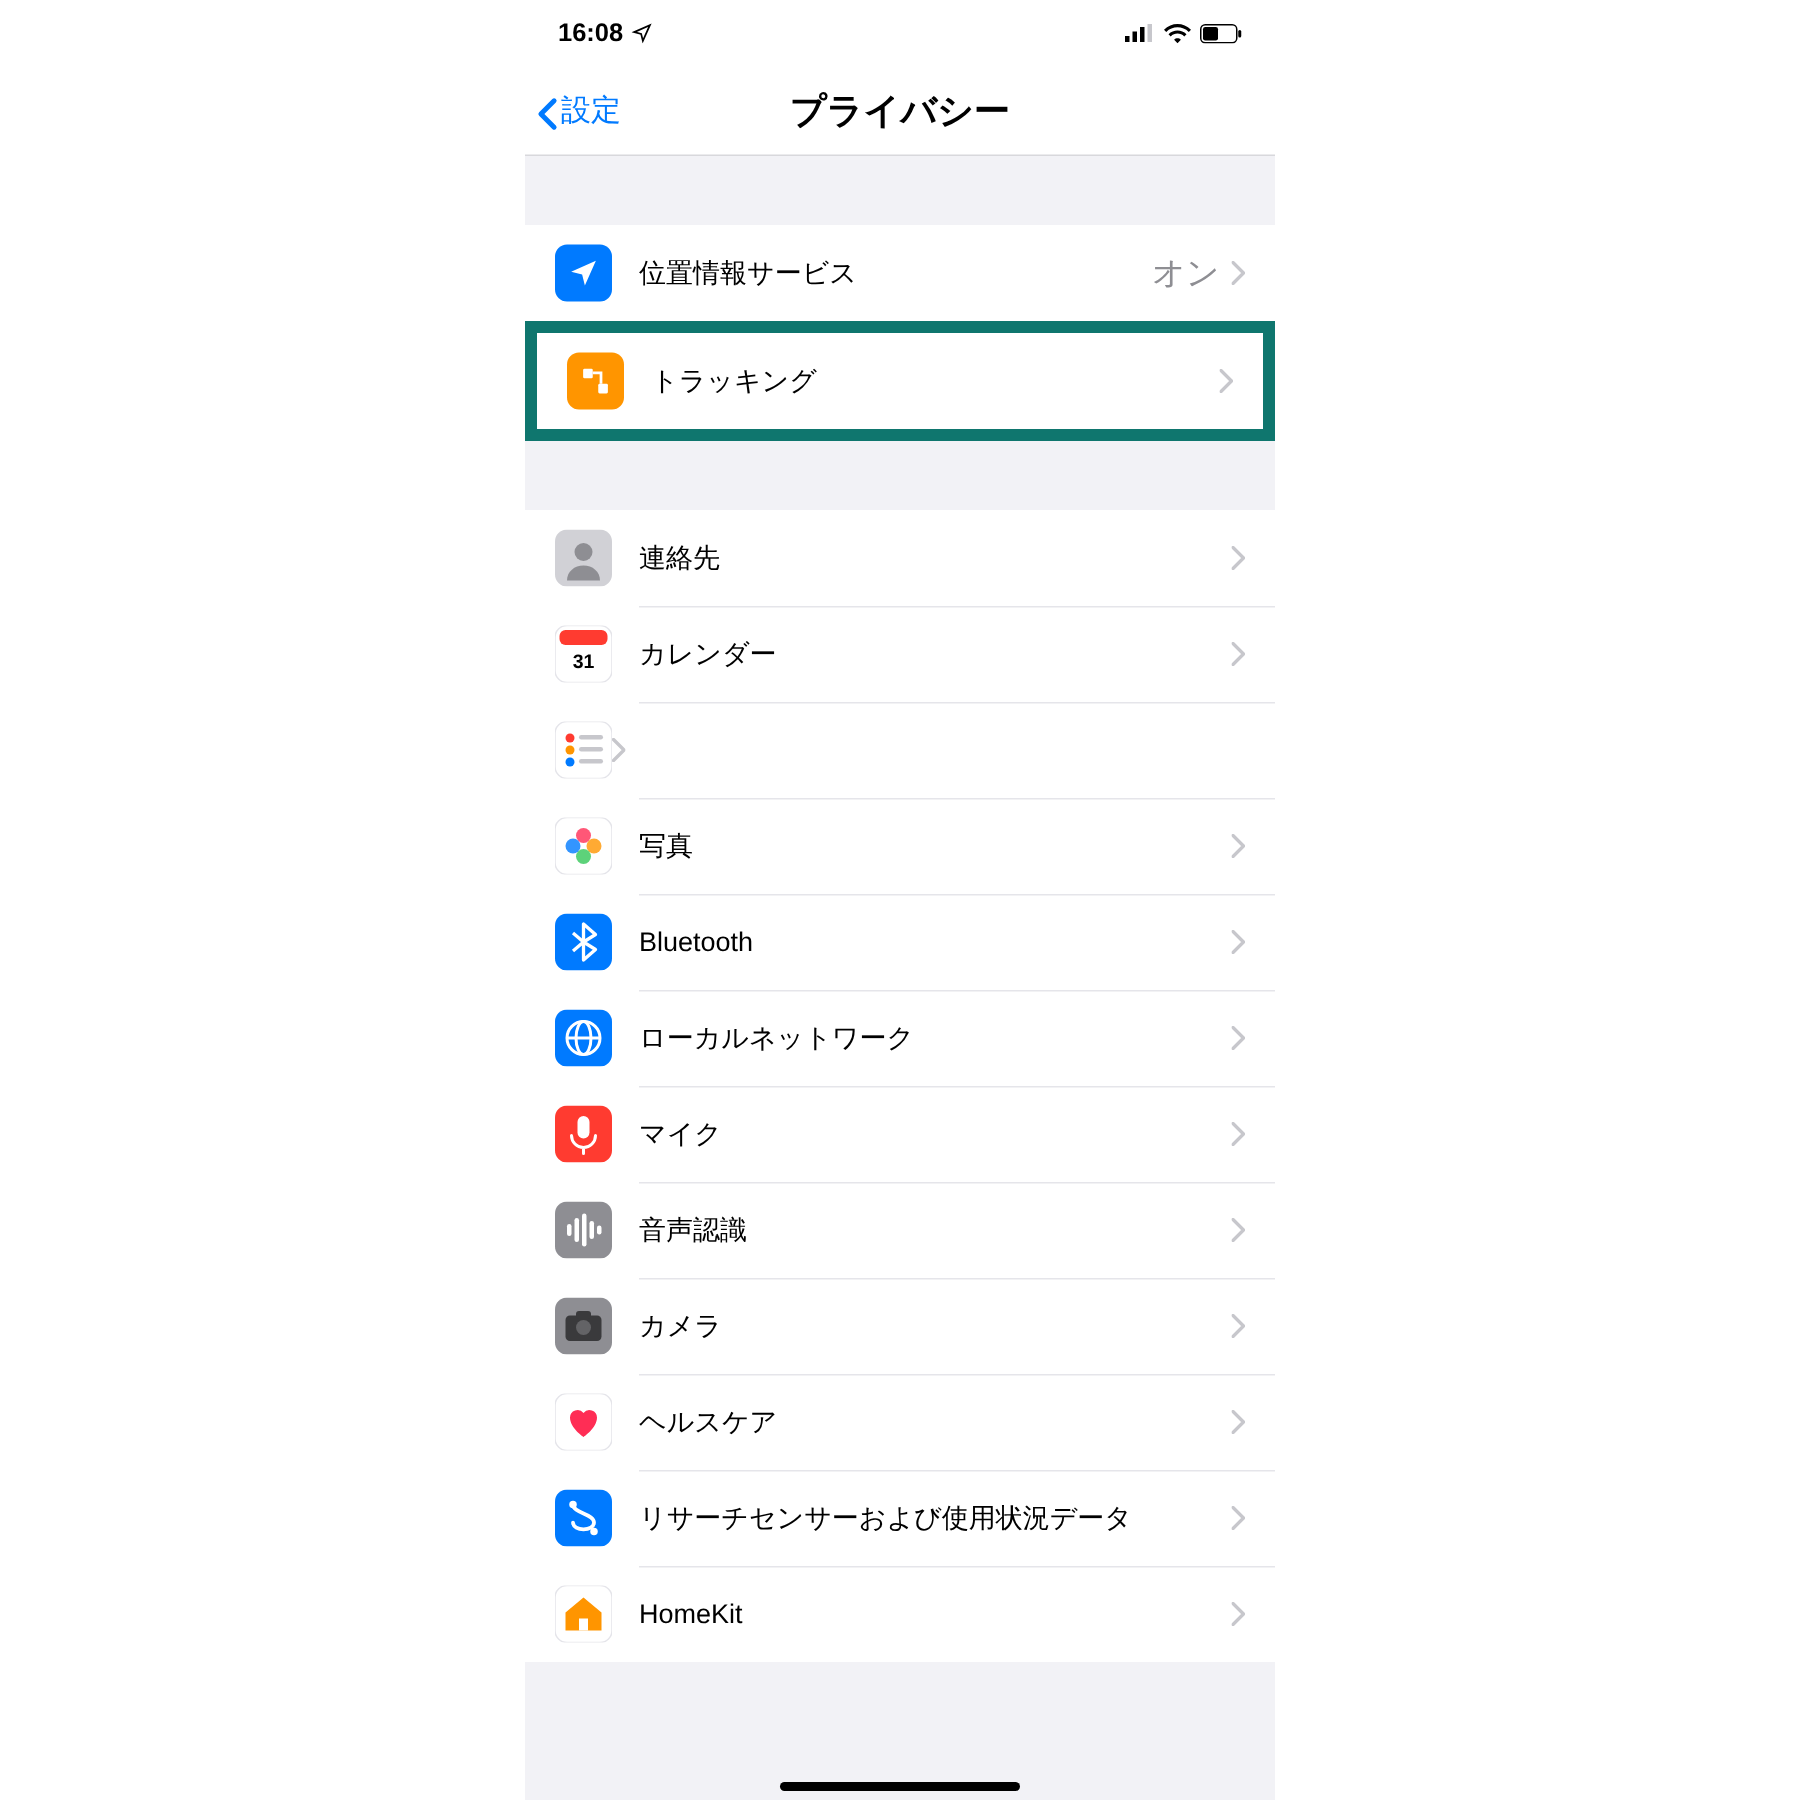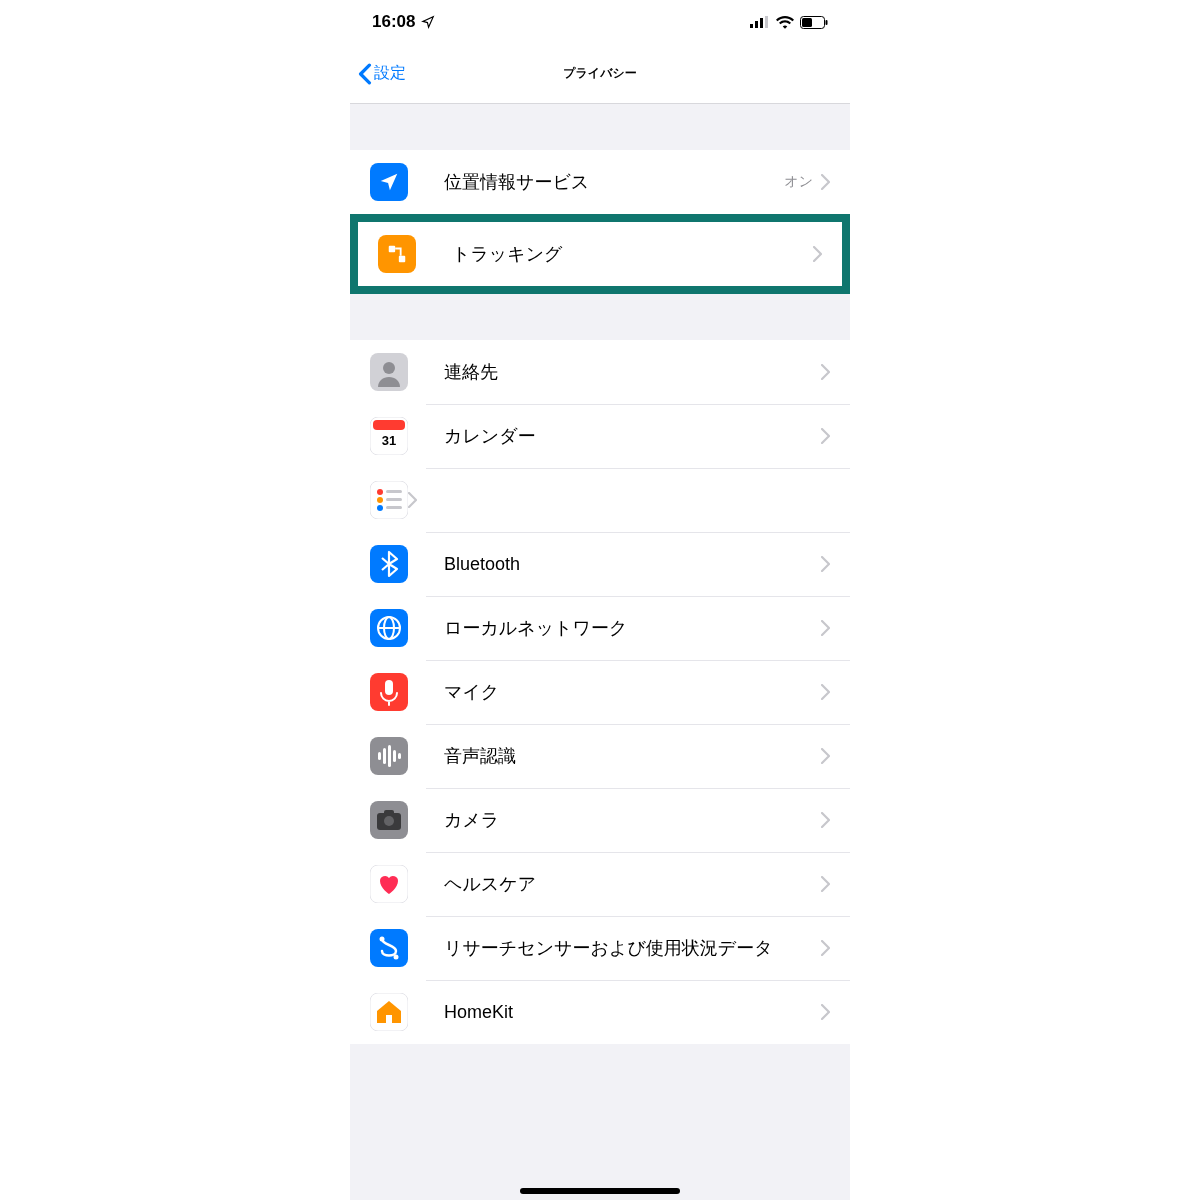--- a/index.html
+++ b/index.html
@@ -36,53 +36,53 @@
     display: flex;
     align-items: center;
     justify-content: center;
     position: relative;
     border-bottom: 1px solid #d8d8dc;
   }
   .nav-back {
     position: absolute;
     left: 8px;
     display: flex;
-    align-items: flex-start;
+    align-items: flex-end;
     color: #007aff;
-    font-size: 16px;
+    font-size: 20px;
     gap: 2px;
   }
-  .nav-title { font-size: 12px; font-weight: 600; text-align: right; }
+  .nav-title { font-size: 24px; font-weight: 600; text-align: right; }
   .spacer { height: 46px; background: #f2f2f6; }
   .section { background: #fff; }
   .row {
     display: flex;
     align-items: center;
     background: #fff;
     padding: 0 20px;
     height: 64px;
     position: relative;
   }
   .row .icon-box {
     width: 38px;
     height: 38px;
     border-radius: 8px;
     display: flex;
     align-items: center;
     justify-content: center;
     flex-shrink: 0;
   }
   .row .label {
-    margin-left: 36px;
+    margin-left: 18px;
     font-size: 18px;
     color: #000;
     flex: 1;
   }
   .row .value {
-    font-size: 14px;
+    font-size: 22px;
     color: #8e8e93;
     margin-right: 8px;
   }
   .row .chevron {
     color: #c7c7cc;
   }
   .row + .row .divider,
   .row-sep {
     position: absolute;
     left: 76px; right: 0; top: 0;
@@ -218,20 +218,36 @@
           </svg>
         </div>
         <svg width="9" height="16" viewBox="0 0 9 16">
           <polyline points="1,1 8,8 1,15" fill="none" stroke="#c7c7cc" stroke-width="2.2" stroke-linecap="round" stroke-linejoin="round"></polyline>
         </svg>
       </div>
       <div class="row">
         <div class="row-sep"></div>
         <div class="icon-box" style="background: transparent;">
           <svg width="38" height="38" viewBox="0 0 38 38">
+            <rect width="38" height="38" rx="8" fill="#fff" stroke="#e5e5ea"></rect>
+            <circle cx="19" cy="12" r="5" fill="#ff2d55" opacity="0.8"></circle>
+            <circle cx="26" cy="19" r="5" fill="#ff9500" opacity="0.8"></circle>
+            <circle cx="19" cy="26" r="5" fill="#34c759" opacity="0.8"></circle>
+            <circle cx="12" cy="19" r="5" fill="#007aff" opacity="0.8"></circle>
+          </svg>
+        </div>
+        <span class="label">写真</span>
+        <svg width="9" height="16" viewBox="0 0 9 16">
+          <polyline points="1,1 8,8 1,15" fill="none" stroke="#c7c7cc" stroke-width="2.2" stroke-linecap="round" stroke-linejoin="round"></polyline>
+        </svg>
+      </div>
+      <div class="row">
+        <div class="row-sep"></div>
+        <div class="icon-box" style="background: transparent;">
+          <svg width="38" height="38" viewBox="0 0 38 38">
             <rect width="38" height="38" rx="8" fill="#007aff"></rect>
             <path d="M19 7v24l8-7-8-5 8-5-8-7zm0 12l-7 6m7-6l-7-6" stroke="#fff" stroke-width="2.2" fill="none" stroke-linejoin="round"></path>
           </svg>
         </div>
         <span class="label">Bluetooth</span>
         <svg width="9" height="16" viewBox="0 0 9 16">
           <polyline points="1,1 8,8 1,15" fill="none" stroke="#c7c7cc" stroke-width="2.2" stroke-linecap="round" stroke-linejoin="round"></polyline>
         </svg>
       </div>
       <div class="row">

